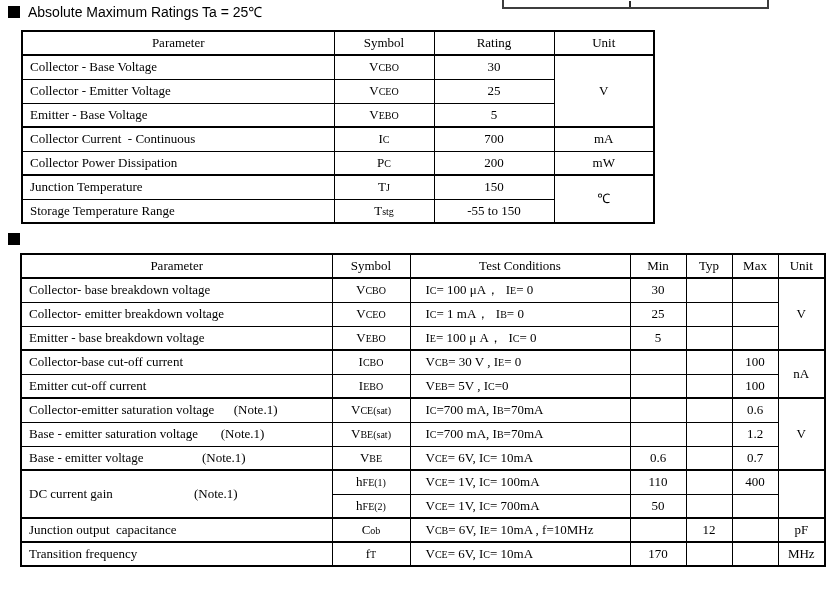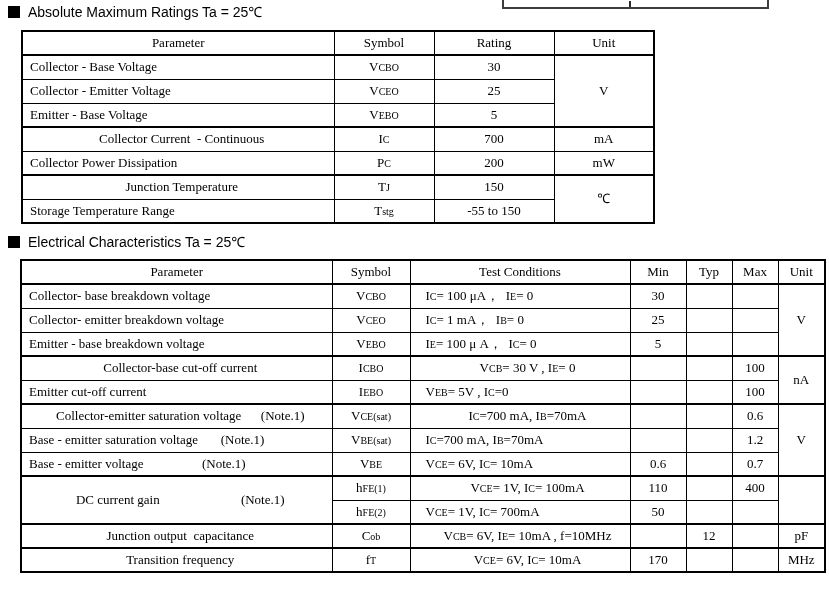--- a/index.html
+++ b/index.html
@@ -48,21 +48,21 @@
     padding: 0;
     font-size: 13px;
     font-weight: normal;
     text-align: center;
     vertical-align: middle;
     line-height: 1.05;
     white-space: pre;
     overflow: hidden;
   }
   tr.head th { border-bottom: 2px solid #000; }
-  tr.grp td { border-top: 2px solid #000; text-align: center; }
+  tr.grp td { border-top: 2px solid #000; }
   td.param { text-align: left; padding-left: 7px; }
   td.cond  { text-align: left; padding-left: 15px; }
   .sm { font-size: 10px; }
 </style>
 </head>
 <body>
 
 <div class="topbox">
   <span class="tick"></span>
 </div>
@@ -123,21 +123,20 @@
   <tr>
     <td class="param">Storage Temperature Range</td>
     <td><span>T</span><span class="sm">stg</span><span></span></td>
     <td>-55 to 150</td>
   </tr>
 </tbody>
   </table>
 
 <div class="title" id="title2">
   <span class="sq"></span>
-  <span>Electrical Characteristics Ta = 25℃</span>
 </div>
 
 <table id="t2">
   <colgroup>
       <col style="width:311px">
       <col style="width:78px">
       <col style="width:220px">
       <col style="width:56px">
       <col style="width:46px">
       <col style="width:46px">

